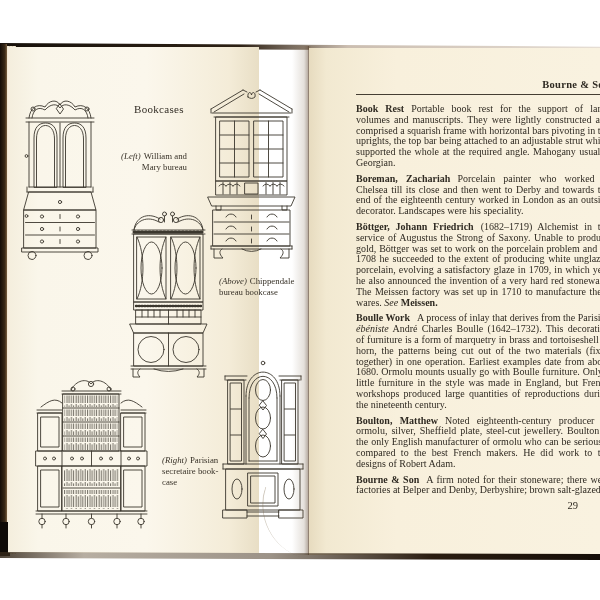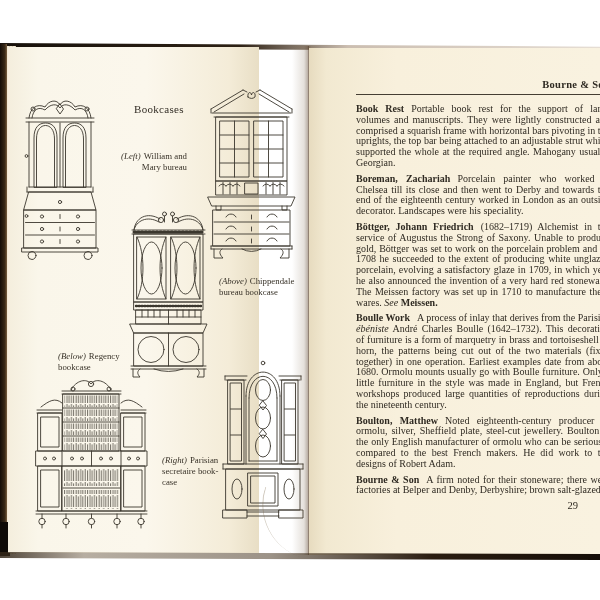--- a/index.html
+++ b/index.html
@@ -67,21 +67,20 @@
   <div class="edge-left"></div>
   <div class="page-stack-left"></div>
   <div class="corner-blob"></div>
 
   <div class="page page-left">
 
     <div class="lp-title">Bookcases</div>
 
     <div class="cap cap1"><span class="pfx">(Left)</span><span>William and Mary bureau</span></div>
     <div class="cap cap3"><span class="pfx">(Above)</span><span>Chippendale bureau bookcase</span></div>
-    <div class="cap cap4"><span class="pfx">(Below)</span><span>Regency bookcase</span></div>
     <div class="cap cap5"><span class="pfx">(Right)</span><span>Parisian secretaire book-case</span></div>
 
     <div class="illus i1">
       <svg viewBox="0 0 86 164" xmlns="http://www.w3.org/2000/svg">
         <g stroke="#3b372e" fill="none" stroke-width="0.9" stroke-linecap="round" stroke-linejoin="round">
           <path d="M12,22 C13,12 20,7 28,11 C32,4 40,3 43,9 C46,3 54,4 58,11 C66,7 73,12 74,22"></path>
           <path d="M15,22 C16,14 21,10 28,14 C33,8 40,7 43,12 C46,7 53,8 58,14 C65,10 70,14 71,22"></path>
           <path d="M43,8 l3.5,5 -3.5,5 -3.5,-5 z"></path>
           <circle cx="16" cy="13" r="2"></circle>
             <circle cx="70" cy="13" r="2"></circle>

